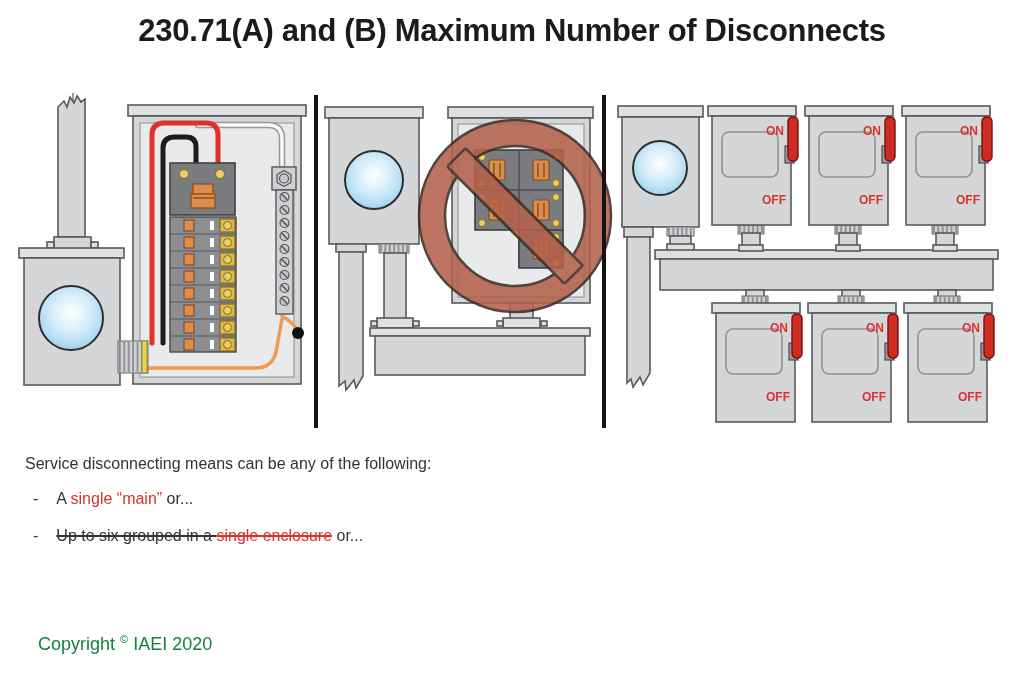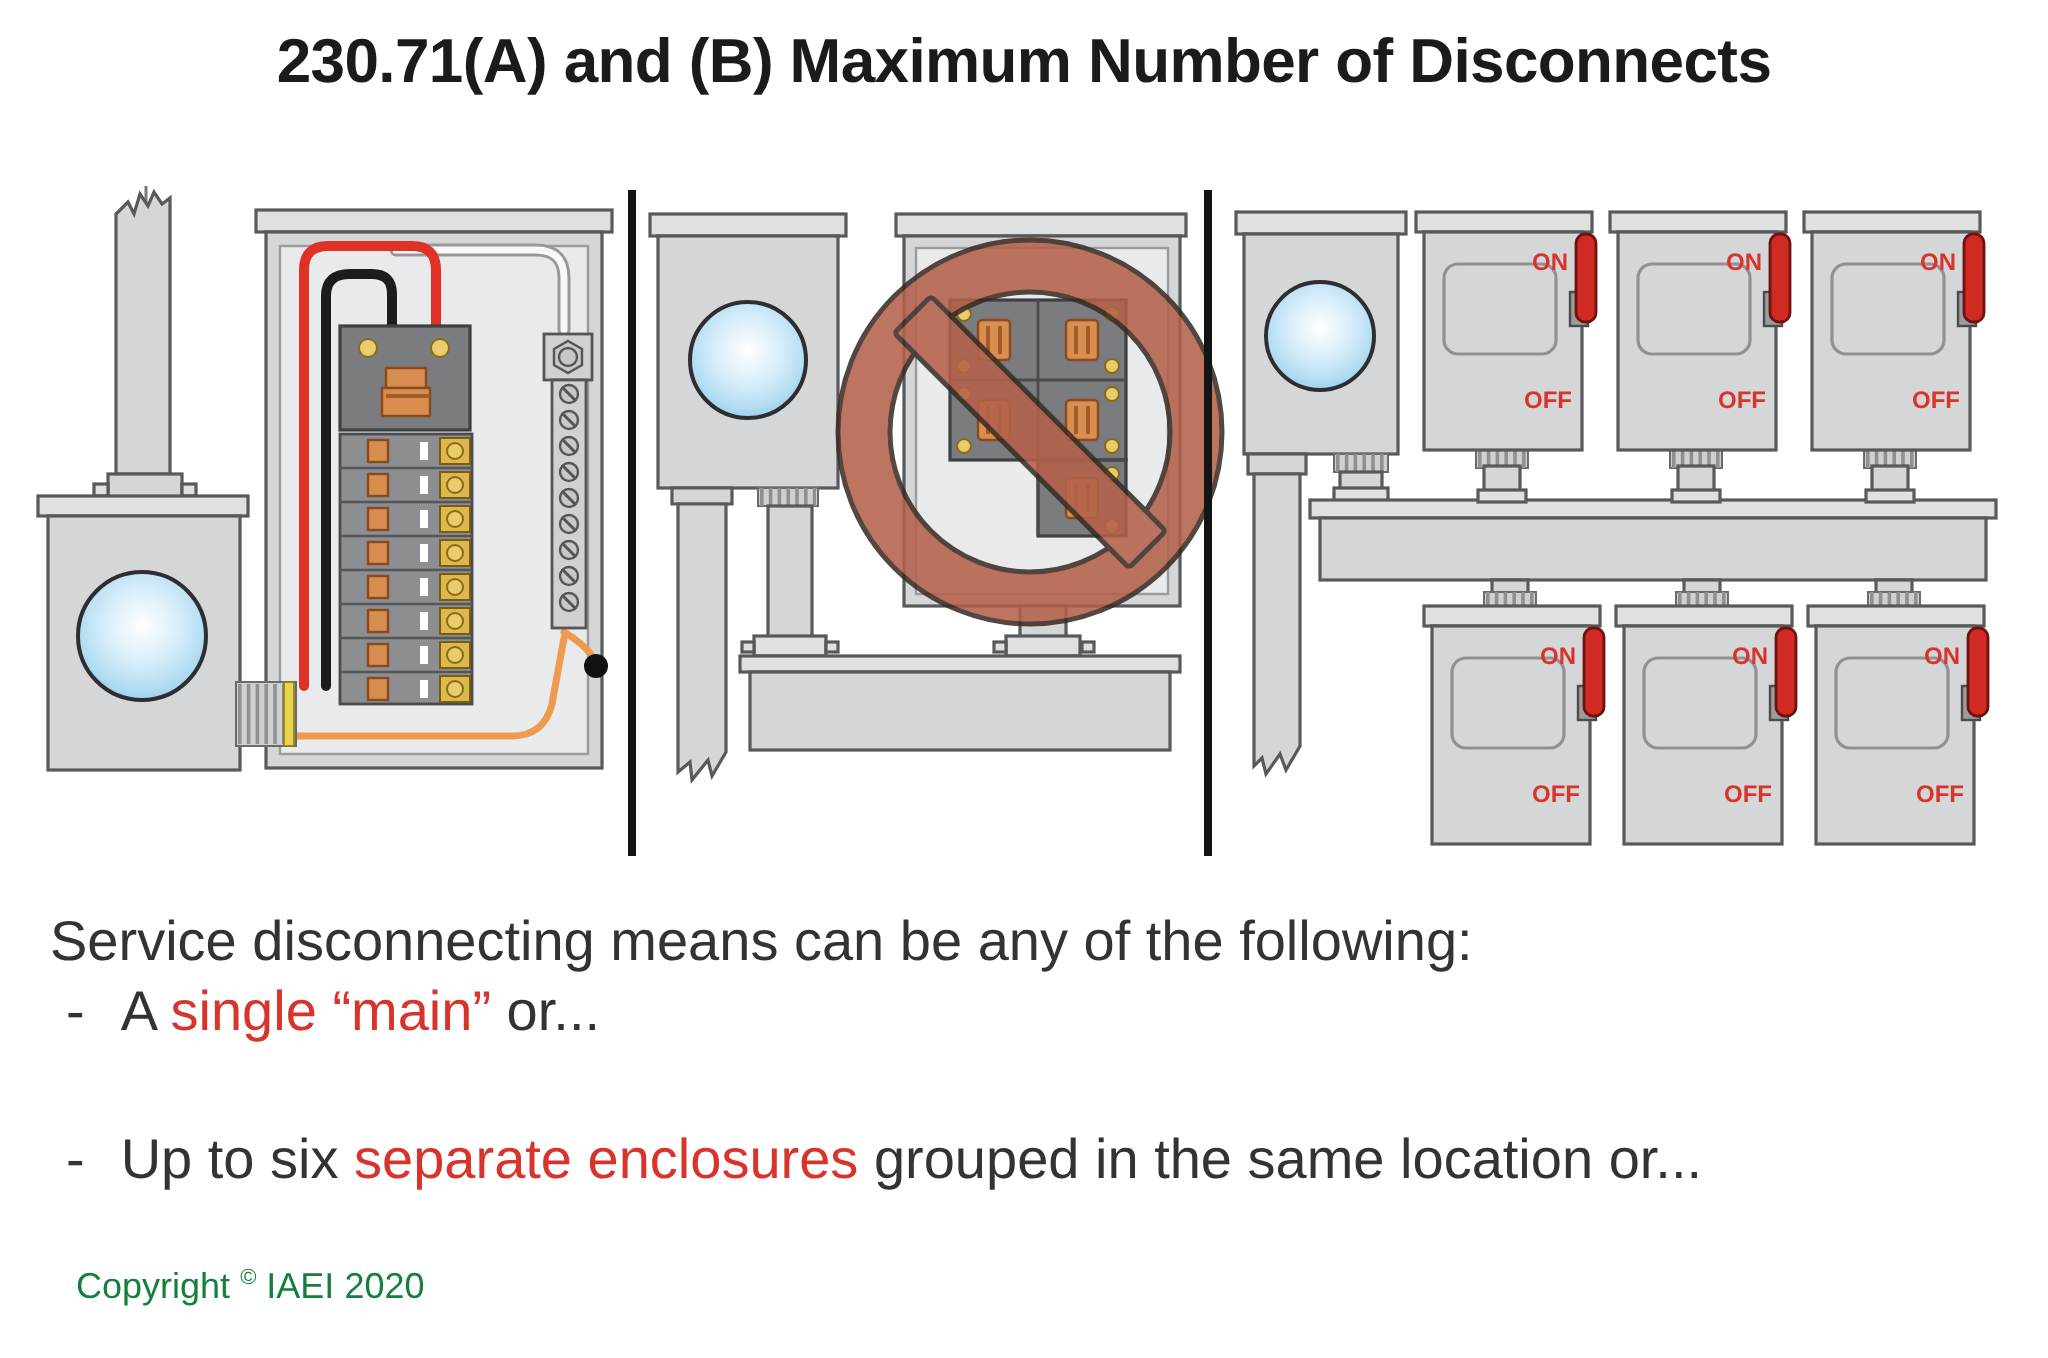--- a/index.html
+++ b/index.html
@@ -1,21 +1,21 @@
 <!DOCTYPE html>
 <html><head>
 <meta charset="utf-8">
 <style>
   html,body{margin:0;padding:0;background:#ffffff;}
   .page{position:relative;width:1024px;height:679px;background:#ffffff;overflow:hidden;
         font-family:"Liberation Sans",sans-serif;}
   .title{position:absolute;top:13px;left:0;width:1024px;text-align:center;
          font-size:31px;font-weight:bold;color:#1b1b1b;letter-spacing:-0.3px;}
   .illustration{position:absolute;top:85px;left:0;}
-  .textline{position:absolute;font-size:28px;color:#333333;white-space:nowrap;}
+  .textline{position:absolute;font-size:16px;color:#333333;white-space:nowrap;}
   .lead{left:25px;top:455px;}
   .bullet{left:33px;}
   .bullet .txt{margin-left:18px;margin-top:48px;}
   .b1{top:490px;} .b2{top:527px;} .b3{top:564px;} .b4{top:599px;}
   .red{color:#d8342b;}
   .strike{text-decoration:line-through;text-decoration-thickness:2px;}
   .it{font-style:italic;}
   .copy{position:absolute;left:38px;top:633px;font-size:18px;color:#15803d;}
   .copy sup{font-size:11px;}
   
@@ -349,24 +349,24 @@
   </svg>
 
   <div class="textline lead">
     <span>Service disconnecting means can be any of the following:</span>
   </div>
 
   <div class="textline bullet b1">
     <span class="dash">-</span><span class="txt"><span>A </span><span class="red">single “main”</span><span> or...</span></span>
   </div>
 
-
-  <div class="textline bullet b3">
-    <span class="dash">-</span><span class="txt"><span>Up to six </span><span class="red">separate enclosures</span><span> grouped in the same location or...</span></span>
+  <div class="textline bullet b2">
+    <span class="dash">-</span><span class="txt"><span class="strike">Up to six grouped in a </span><span class="red strike">single enclosure</span><span> or...</span></span>
   </div>
+
 
 
   <div class="copy">
     <span>Copyright</span>
     <sup>©</sup><span> IAEI 2020</span>
   </div>
 
 </div>
 
 </body></html>

